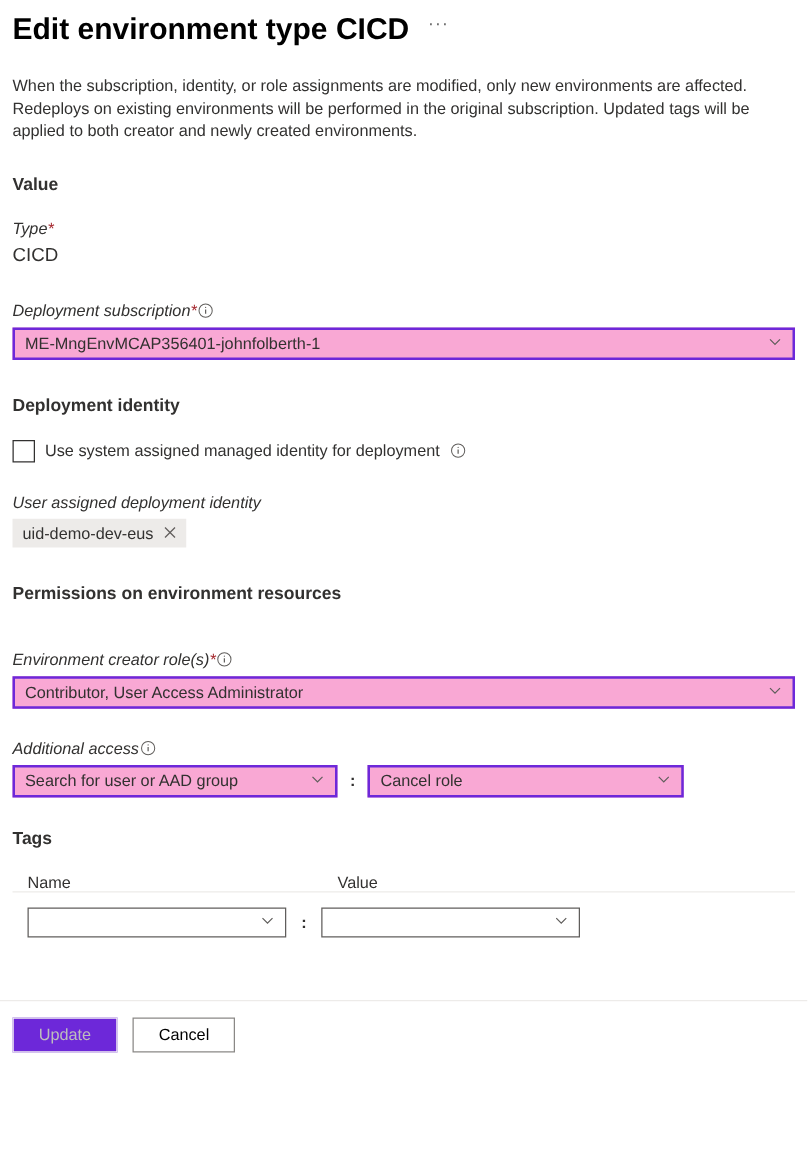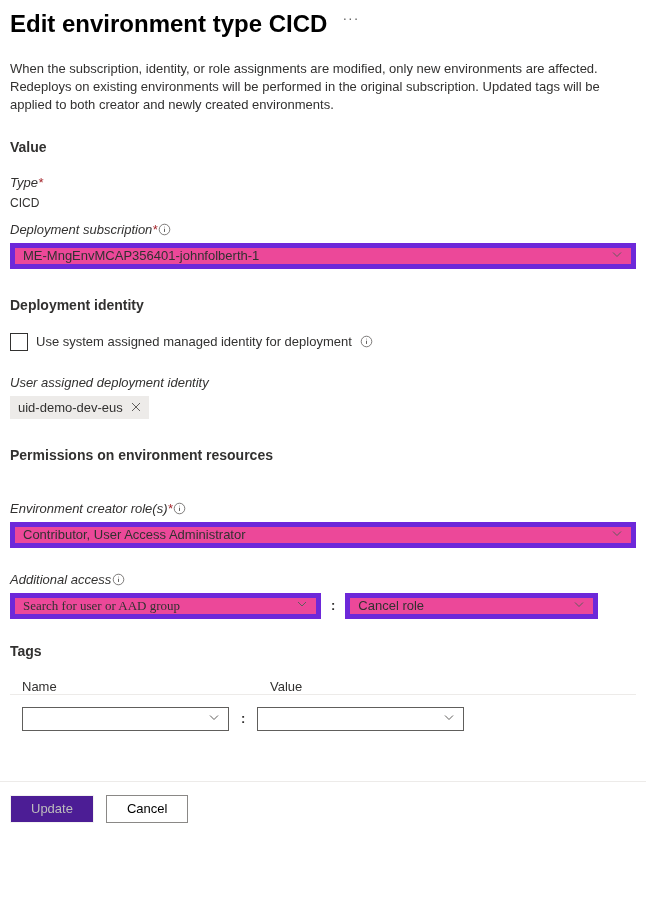--- a/index.html
+++ b/index.html
@@ -59,28 +59,28 @@
       align-items: center;
       justify-content: center;
       width: 14px;
       height: 14px;
     }
     .info-icon svg {
       width: 13px;
       height: 13px;
     }
     .static-value {
-      font-size: 12px;
-      margin-bottom: 8px;
+      font-size: 15px;
+      margin-bottom: 24px;
     }
     .select-input {
       width: 100%;
       height: 26px;
-      border: 5px solid #6d28d9;
-      background: #ec4899;
+      border: 2px solid #6d28d9;
+      background: #f9a8d4;
       padding: 0 28px 0 8px;
       font-size: 13px;
       position: relative;
       display: flex;
       align-items: center;
       cursor: pointer;
       margin-bottom: 24px;
     }
     .select-input.no-margin {
       margin-bottom: 0;
@@ -126,22 +126,21 @@
       width: 10px;
       height: 10px;
     }
     .additional-access-row {
       display: flex;
       align-items: center;
       gap: 10px;
       margin-bottom: 24px;
     }
     .user-search {
-      width: 311px;
-      font-family: Liberation Serif, serif;
+      width: 260px;
     }
     .role-select {
       width: 253px;
     }
     .colon {
       font-size: 13px;
       font-weight: 600;
     }
     .tags-table {
       margin-top: 18px;
@@ -199,21 +198,21 @@
       padding: 0 20px;
       border: 1px solid #8a8886;
       background: #fff;
       font-size: 13px;
       cursor: pointer;
       display: inline-flex;
       align-items: center;
       justify-content: center;
     }
     .btn-primary {
-      background: #4c1d95;
+      background: #6d28d9;
       border: 1px solid #f3f2f1;
       color: #bdbdbd;
       cursor: default;
     }
     .spacer-18 { height: 18px; }
     .spacer-4 { height: 4px; }
   </style>
 </head>
 <body>
 

